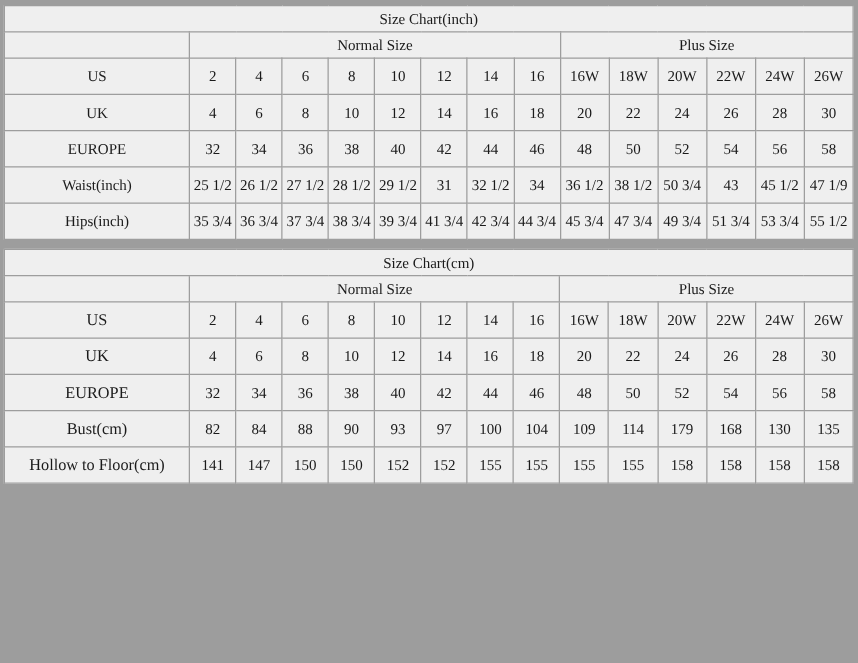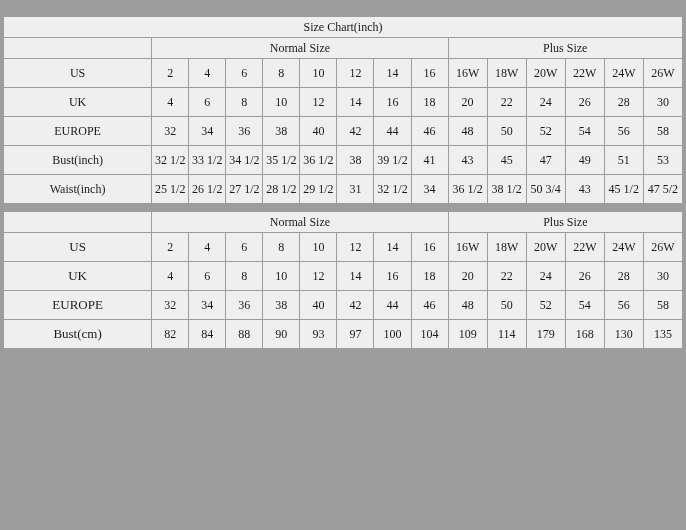--- a/index.html
+++ b/index.html
@@ -7,21 +7,21 @@
     padding: 0;
     background: #9d9d9d;
     width: 686px;
     height: 530px;
     font-family: "Liberation Serif", serif;
   }
   .page {
     width: 686px;
     height: 530px;
     box-sizing: border-box;
-    padding: 16px 3px;
+    padding: 4px 3px;
     display: flex;
     flex-direction: column;
     gap: 7px;
   }
   table.chart {
     border-collapse: collapse;
     width: 680px;
     background: #efefef;
     table-layout: fixed;
   }
@@ -125,67 +125,70 @@
         <td>44</td>
         <td>46</td>
         <td>48</td>
         <td>50</td>
         <td>52</td>
         <td>54</td>
         <td>56</td>
         <td>58</td>
       </tr>
 
-      <tr class="datarow">
-        <td class="rowlabel">Bust(inch)</td>
-        <td class="small">32 1/2</td>
-        <td class="small">33 1/2</td>
-        <td class="small">34 1/2</td>
-        <td class="small">35 1/2</td>
-        <td class="small">36 1/2</td>
-        <td class="small">38</td>
-        <td class="small">39 1/2</td>
-        <td class="small">41</td>
-        <td class="small">43</td>
-        <td class="small">45</td>
-        <td class="small">47</td>
-        <td class="small">49</td>
-        <td class="small">51</td>
-        <td class="small">53</td>
-      </tr>
 
       <tr class="datarow">
         <td class="rowlabel">Waist(inch)</td>
         <td class="small">25 1/2</td>
         <td class="small">26 1/2</td>
         <td class="small">27 1/2</td>
         <td class="small">28 1/2</td>
         <td class="small">29 1/2</td>
         <td class="small">31</td>
         <td class="small">32 1/2</td>
         <td class="small">34</td>
         <td class="small">36 1/2</td>
         <td class="small">38 1/2</td>
         <td class="small">50 3/4</td>
         <td class="small">43</td>
         <td class="small">45 1/2</td>
-        <td class="small">47 5/2</td>
-      </tr>
-
+        <td class="small">47 1/9</td>
+      </tr>
+
+      <tr class="datarow">
+        <td class="rowlabel">Hips(inch)</td>
+        <td class="small">35 3/4</td>
+        <td class="small">36 3/4</td>
+        <td class="small">37 3/4</td>
+        <td class="small">38 3/4</td>
+        <td class="small">39 3/4</td>
+        <td class="small">41 3/4</td>
+        <td class="small">42 3/4</td>
+        <td class="small">44 3/4</td>
+        <td class="small">45 3/4</td>
+        <td class="small">47 3/4</td>
+        <td class="small">49 3/4</td>
+        <td class="small">51 3/4</td>
+        <td class="small">53 3/4</td>
+        <td class="small">55 1/2</td>
+      </tr>
 
     </tbody>
   </table>
 
   <table class="chart chart2">
     <colgroup>
       <col style="width:148px">
       <col span="8" style="width:37px">
       <col span="6" style="width:39px">
     </colgroup>
     <tbody>
+      <tr>
+        <td class="title" colspan="15">Size Chart(cm)</td>
+      </tr>
       <tr>
         <td></td>
         <td class="group" colspan="8">Normal Size</td>
         <td class="group" colspan="6">Plus Size</td>
       </tr>
 
       <tr class="datarow">
         <td class="rowlabel">US</td>
         <td>2</td>
         <td>4</td>
@@ -252,16 +255,33 @@
         <td>109</td>
         <td>114</td>
         <td>179</td>
         <td>168</td>
         <td>130</td>
         <td>135</td>
       </tr>
 
 
 
+      <tr class="datarow">
+        <td class="rowlabel">Hollow to Floor(cm)</td>
+        <td>141</td>
+        <td>147</td>
+        <td>150</td>
+        <td>150</td>
+        <td>152</td>
+        <td>152</td>
+        <td>155</td>
+        <td>155</td>
+        <td>155</td>
+        <td>155</td>
+        <td>158</td>
+        <td>158</td>
+        <td>158</td>
+        <td>158</td>
+      </tr>
     </tbody>
   </table>
 
 </div>
 
 </body></html>

